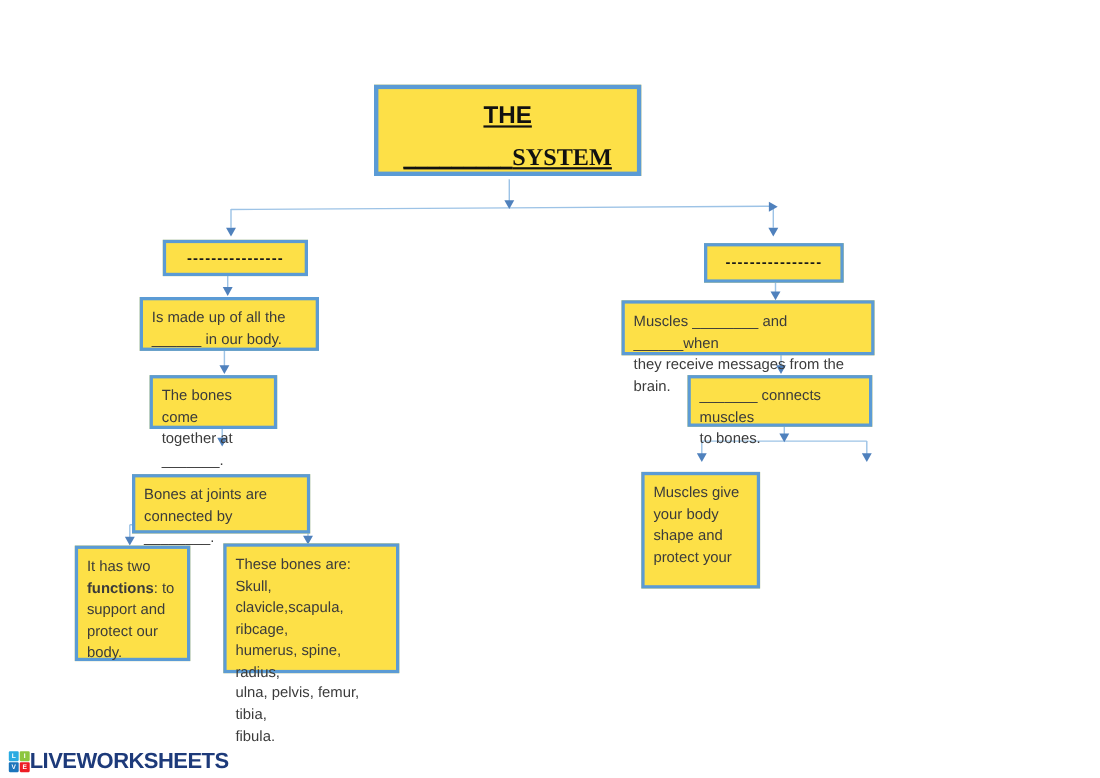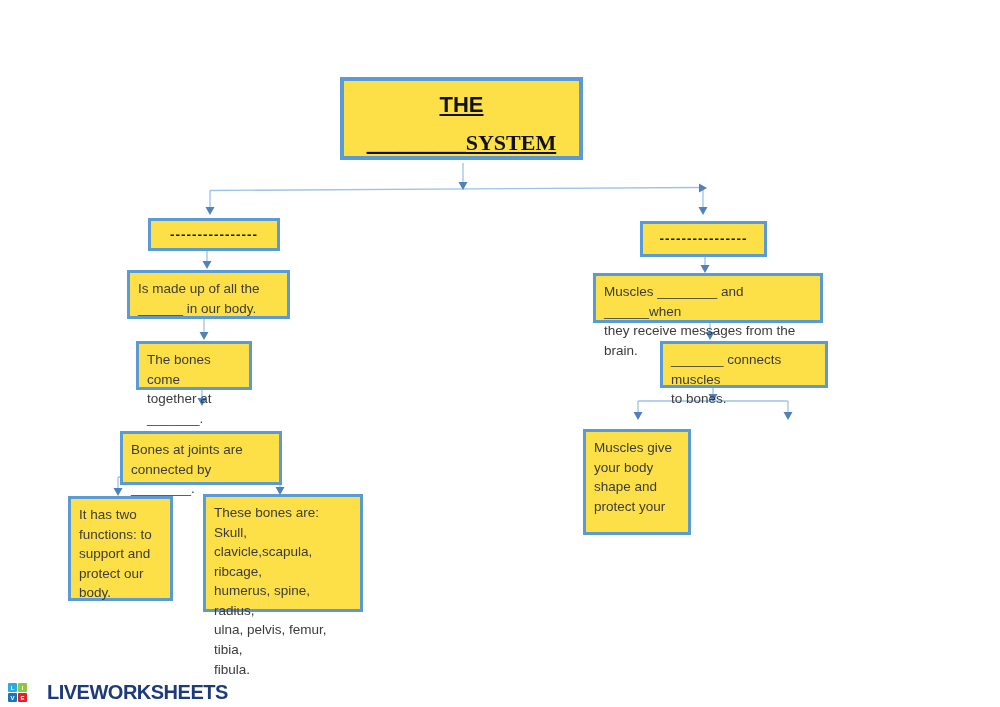--- a/index.html
+++ b/index.html
@@ -33,30 +33,30 @@
   
   #l-dash{left:148px;top:218px;width:132px;height:33px;}
   #l-made-up{left:127px;top:270px;width:163px;height:49px;}
   #l-bones-come{left:136px;top:341px;width:116px;height:49px;}
   #l-joints{left:120px;top:407px;width:162px;height:54px;margin-top:24px;}
   #l-functions{left:68px;top:496px;width:105px;height:105px;white-space:normal;}
   #l-bones-list{left:203px;top:494px;width:160px;height:118px;}
 
   
   #r-dash{left:640px;top:221px;width:127px;height:36px;}
-  #r-contract{left:593px;top:273px;width:230px;height:50px;}
-  #r-tendon{left:625px;top:341px;width:168px;height:47px;margin-left:35px;}
+  #r-contract{left:565px;top:273px;width:230px;height:50px;}
+  #r-tendon{left:625px;top:341px;width:168px;height:47px;}
   #r-shape{left:583px;top:429px;width:108px;height:106px;}
   #r-muscles-list{left:725px;top:427px;width:131px;height:119px;}
 
-  .bold{font-weight:normal;}
+  .bold{font-weight:bold;}
   .blank{text-decoration:none;}
 
   
-  #footer{position:absolute;left:8px;top:681px;display:flex;align-items:center;gap:20px;}
+  #footer{position:absolute;left:8px;top:681px;display:flex;align-items:center;gap:0;}
   #logo-grid{display:grid;grid-template-columns:9px 9px;grid-template-rows:9px 9px;gap:1px;}
   #logo-grid .sq{
     width:9px;height:9px;color:#ffffff;font-size:6px;font-weight:bold;
     display:flex;align-items:center;justify-content:center;border-radius:1px;
   }
   #logo-text{
     font-size:20px;font-weight:800;color:#1d3a7a;letter-spacing:-0.5px;
   }
 </style>
 </head>

